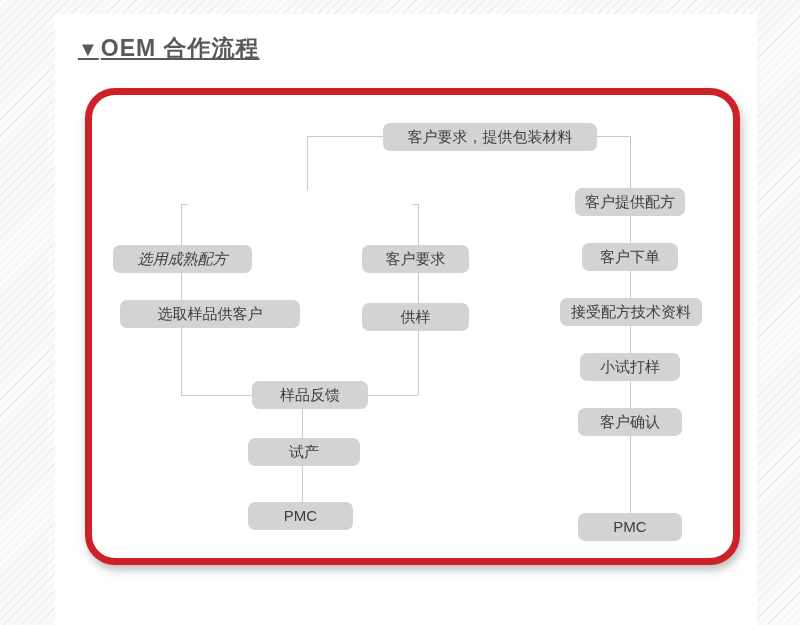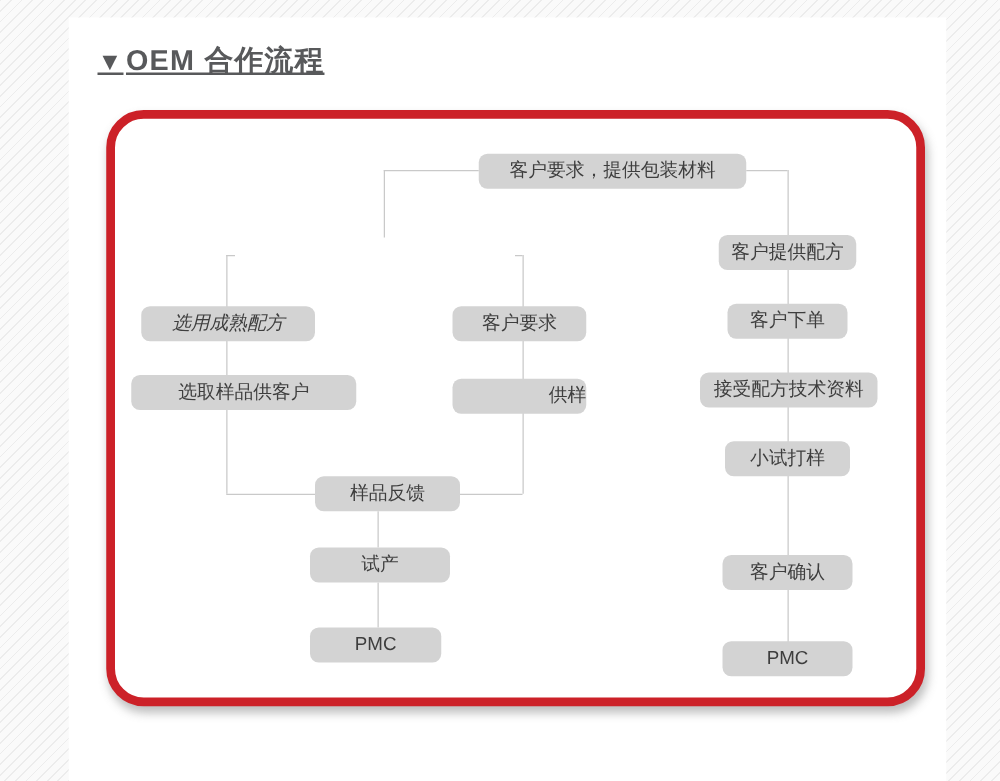--- a/index.html
+++ b/index.html
@@ -38,31 +38,31 @@
   .lnG{left:181px;top:395px;width:72px;height:1px;}
   .lnH{left:412px;top:204px;width:6px;height:1px;}
   .lnI{left:418px;top:204px;width:1px;height:191px;}
   .lnJ{left:352px;top:395px;width:66px;height:1px;}
   .lnK{left:302px;top:409px;width:1px;height:29px;}
   .lnL{left:302px;top:466px;width:1px;height:36px;}
   
   .n0{left:383px;top:123px;width:214px;}
   .n1{left:188px;top:190px;width:224px;}
   .n2{left:113px;top:245px;width:139px;font-style:italic;}
-  .n3{left:105px;top:300px;width:180px;}
+  .n3{left:120px;top:300px;width:180px;}
   .n4{left:362px;top:245px;width:107px;}
-  .n5{left:362px;top:303px;width:107px;text-align:right;}
+  .n5{left:362px;top:303px;width:107px;}
   .n6{left:252px;top:381px;width:116px;}
   .n7{left:248px;top:438px;width:112px;}
   .n8{left:248px;top:502px;width:105px;}
   .n9{left:575px;top:188px;width:110px;}
   .n10{left:582px;top:243px;width:96px;}
   .n11{left:560px;top:298px;width:142px;}
   .n12{left:580px;top:353px;width:100px;}
-  .n13{left:578px;top:408px;width:104px;margin-top:36px;}
+  .n13{left:578px;top:408px;width:104px;}
   .n14{left:578px;top:461px;width:104px;}
   .n15{left:578px;top:513px;width:104px;}
 </style>
 </head>
 <body style="--border-red: #cc2128; --node-bg: #d3d3d3; --connector: #c9c9c9; --title-gray: #58595b;">
 
 <div class="card"></div>
 
 <div class="page-title">
   <span class="tri">▼</span><span>OEM 合作流程</span>

